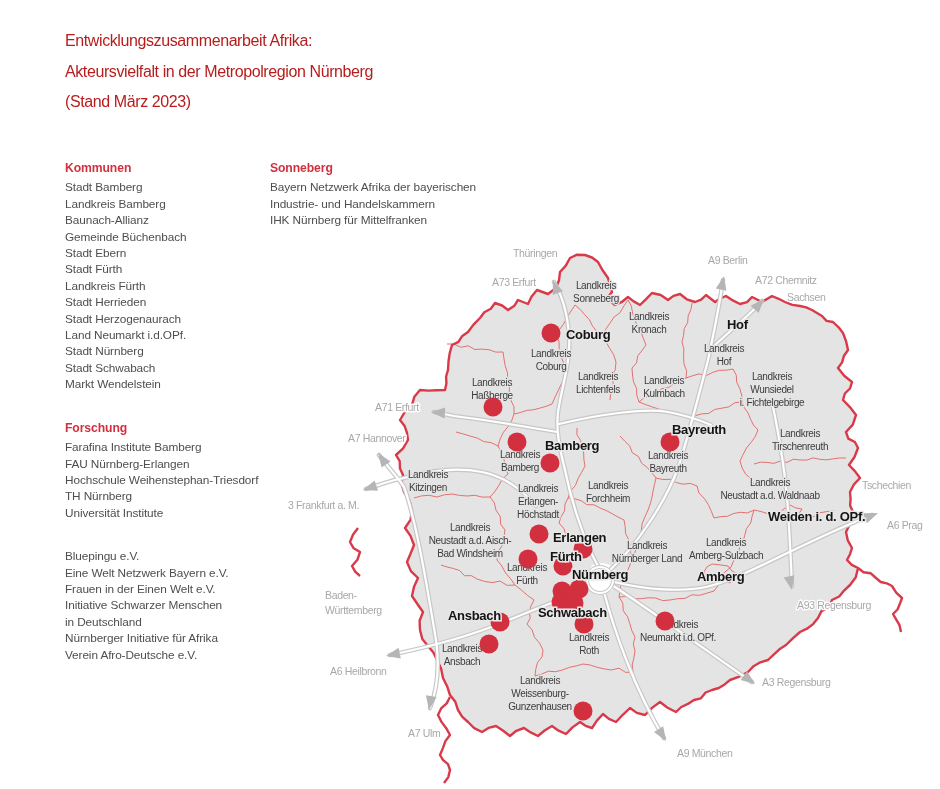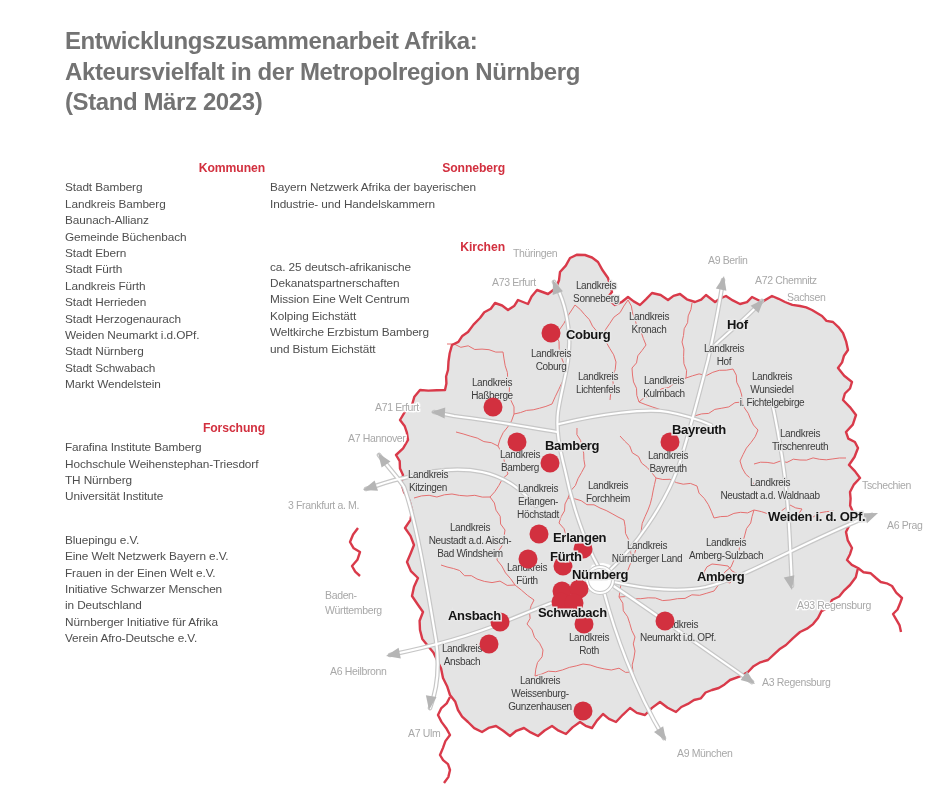--- a/index.html
+++ b/index.html
@@ -1,25 +1,25 @@
 <!DOCTYPE html>
 <html><head>
 <meta charset="utf-8">
 <style>
   html,body{margin:0;padding:0;background:#fff;}
   .page{position:relative;width:940px;height:789px;background:#fff;overflow:hidden;
         font-family:"Liberation Sans",sans-serif;}
-  .title{position:absolute;left:65px;top:26px;color:#737373;font-weight:bold;
-         font-size:24px;line-height:30.5px;letter-spacing:-0.4px;}
+  .title{position:absolute;left:65px;top:26px;color:#b91c1c;font-weight:normal;
+         font-size:16px;line-height:30.5px;letter-spacing:-0.4px;}
   .legend{position:absolute;top:160px;font-size:11.8px;line-height:16.4px;
           color:#4e4e4e;letter-spacing:-0.1px;}
   .legend.col1{left:65px;width:200px;}
   .legend.col2{left:270px;width:235px;}
   .legend-section{margin-bottom:27px;}
-  .legend-heading{color:#d2303f;font-weight:bold;font-size:12.2px;margin-bottom:3px;text-align:right;}
+  .legend-heading{color:#d2303f;font-weight:bold;font-size:12.2px;margin-bottom:3px;}
   .legend-item{white-space:pre-line;}
   svg text{letter-spacing:-0.35px;}
   .dl{font-size:10px;fill:#3c3c3c;paint-order:stroke;stroke:#e4e4e4;stroke-width:2.5px;}
   .cl{font-size:13px;font-weight:bold;fill:#141414;letter-spacing:-0.3px;
       paint-order:stroke;stroke:#e7e7e7;stroke-width:3px;}
   .hl,.nl{font-size:10.5px;fill:#a8a8a8;paint-order:stroke;stroke:#ffffff;stroke-width:2.5px;}
 </style>
 </head>
 <body>
 
@@ -35,56 +35,49 @@
         <div class="legend-heading">Kommunen</div>
         <div class="legend-item">Stadt Bamberg</div>
         <div class="legend-item">Landkreis Bamberg</div>
         <div class="legend-item">Baunach-Allianz</div>
         <div class="legend-item">Gemeinde Büchenbach</div>
         <div class="legend-item">Stadt Ebern</div>
         <div class="legend-item">Stadt Fürth</div>
         <div class="legend-item">Landkreis Fürth</div>
         <div class="legend-item">Stadt Herrieden</div>
         <div class="legend-item">Stadt Herzogenaurach</div>
-        <div class="legend-item">Weiden Neumarkt i.d.OPf.</div>
+        <div class="legend-item">Land Neumarkt i.d.OPf.</div>
         <div class="legend-item">Stadt Nürnberg</div>
         <div class="legend-item">Stadt Schwabach</div>
         <div class="legend-item">Markt Wendelstein</div>
       </div>
       <div class="legend-section">
         <div class="legend-heading">Forschung</div>
         <div class="legend-item">Farafina Institute Bamberg</div>
+        <div class="legend-item">FAU Nürnberg-Erlangen</div>
         <div class="legend-item">Hochschule Weihenstephan-Triesdorf</div>
         <div class="legend-item">TH Nürnberg</div>
         <div class="legend-item">Universität Institute</div>
       </div>
       <div class="legend-section">
         <div class="legend-item">Bluepingu e.V.</div>
         <div class="legend-item">Eine Welt Netzwerk Bayern e.V.</div>
         <div class="legend-item">Frauen in der Einen Welt e.V.</div>
         <div class="legend-item">Initiative Schwarzer Menschen
 in Deutschland</div>
         <div class="legend-item">Nürnberger Initiative für Afrika</div>
         <div class="legend-item">Verein Afro-Deutsche e.V.</div>
       </div>
     </div>
   <div class="legend col2" id="col2">
       <div class="legend-section">
         <div class="legend-heading">Sonneberg</div>
         <div class="legend-item">Bayern Netzwerk Afrika der bayerischen
 Industrie- und Handelskammern</div>
-      </div>
-      <div class="legend-section">
-        <div class="legend-heading">Kirchen</div>
-        <div class="legend-item">ca. 25 deutsch-afrikanische
-Dekanatspartnerschaften</div>
-        <div class="legend-item">Mission Eine Welt Centrum</div>
-        <div class="legend-item">Kolping Eichstätt</div>
-        <div class="legend-item">Weltkirche Erzbistum Bamberg
-und Bistum Eichstätt</div>
+        <div class="legend-item">IHK Nürnberg für Mittelfranken</div>
       </div>
     </div>
 
   <svg id="mapsvg" width="940" height="789" viewBox="0 0 940 789" style="position:absolute;left:0;top:0;">
     <g id="g-region">
         <path d="M403,475L400.0,468.6L399.7,461.2L396,455L403.1,448.4L408,440L406.9,432.7L404.6,425.9L400,420L405.0,411.7L412,405L414.4,396.7L420,390L428.3,390.6L436.7,390.2L445,390L446.4,383.4L446.1,376.5L448,370L448.5,361.5L449.7,353.2L452,345L458.4,341.9L462.3,335.9L468,332L473.5,324.6L480,318L484.3,312.3L490.8,308.8L495,303L502.1,305.5L508,310L514.1,306.1L518,300L528,304L531.6,296.4L537,290L548,294L556,288L559.0,280.3L560,272L565.8,265.6L570,258L577.1,254.7L585,255L592.0,257.5L598,262L602.6,270.3L608,278L609.9,285.0L612,292L608.1,296.7L603,300L609.7,300.9L615,305L622.0,301.8L628,297L633.7,301.4L640,305L646.1,299.1L652,293L660.7,295.0L668,300L673.5,295.9L680,294L686.8,299.3L695,302L701.2,299.6L706,295L715,302L720.2,298.4L726,296L732.8,300.4L740,304L747.0,302.2L752,297L762,302L772,296L778.6,298.8L785,302L792.3,304.9L800,306L806.2,307.4L812,310L822,316L826.5,320.9L833,322L838.4,327.1L843,333L846.1,341.3L848,350L844.0,355.7L842.1,362.4L838,368L844.2,375.8L852,382L850.0,388.5L844.9,393.5L843,400L849.9,407.1L856,415L852.8,424.6L846,432L848.3,438.6L854.9,442.0L858,448L854.5,457.0L849,465L854.9,471.1L860,478L854.0,484.3L850,492L850.6,498.7L850.1,505.6L853,512L852.3,519.2L849.1,525.6L846,532L847.8,540.4L852,548L850.0,554.2L847,560L851.8,564.9L858,568L855.8,577.3L850,585L844.3,590.3L839.2,596.5L832,600L829.0,607.3L821.5,611.1L818,618L813.1,624.1L807.0,628.7L800,632L792.8,638.3L786,645L779.4,649.3L773.7,654.6L768,660L760.3,662.3L753.6,666.2L748,672L739.3,676.6L730,680L724.6,684.4L718.8,688.0L712,690L705.6,692.5L700.9,698.3L694,700L687.9,703.9L681.3,707.0L676,712L667.6,707.7L660,702L652.0,707.9L645,715L636.8,712.9L630,708L622.8,714.8L616,722L608.9,718.9L603,714L596.9,720.6L592,728L585.6,725.8L580,722L572.5,727.4L566,734L558.6,730.7L552,726L544.6,730.5L538,736L530.7,732.4L524,728L516.3,730.8L510,736L503.2,730.7L496,726L488.5,727.9L482,732L474.2,728.1L468,722L462.1,716.7L458,710L455.3,701.8L450,695L447.1,686.2L443,678L441.1,668.6L437,660L433.4,652.4L428,646L422.3,638.9L420,630L419.6,620.7L423,612L417.4,604.0L412,596L414.0,586.7L418,578L410.9,571.1L407,562L410.6,553.5L414,545L410.5,535.9L405,528L410.5,519.8L412,510L409.4,500.4L404,492L401.4,483.6L403,475Z" fill="#e4e4e4" stroke="none"></path>
       </g>
     <g id="g-inner">
         <path d="M447,344L454.1,344.0L460.8,347.3L468.2,345.8L474.8,349.5L482.0,349.1L489.0,349.7L495.8,352.1L503,352L504.0,358.9L505.2,365.8L507.4,372.5L507.7,379.6L509.5,386.4L509.2,393.5L510.9,400.3L514.0,406.9L514,414" fill="none" stroke="#e57070" stroke-width="1"></path>
         <path d="M514,414L520.4,412.6L526.6,410.4L533.2,409.8L539.6,408.2L545.9,406.4L552,404L555.2,396.8L558.6,389.8L561.9,382.7L566,376L563.9,369.3L563.3,362.2L560.7,355.6L559.2,348.7L559.0,341.5L556,335" fill="none" stroke="#e57070" stroke-width="1"></path>

